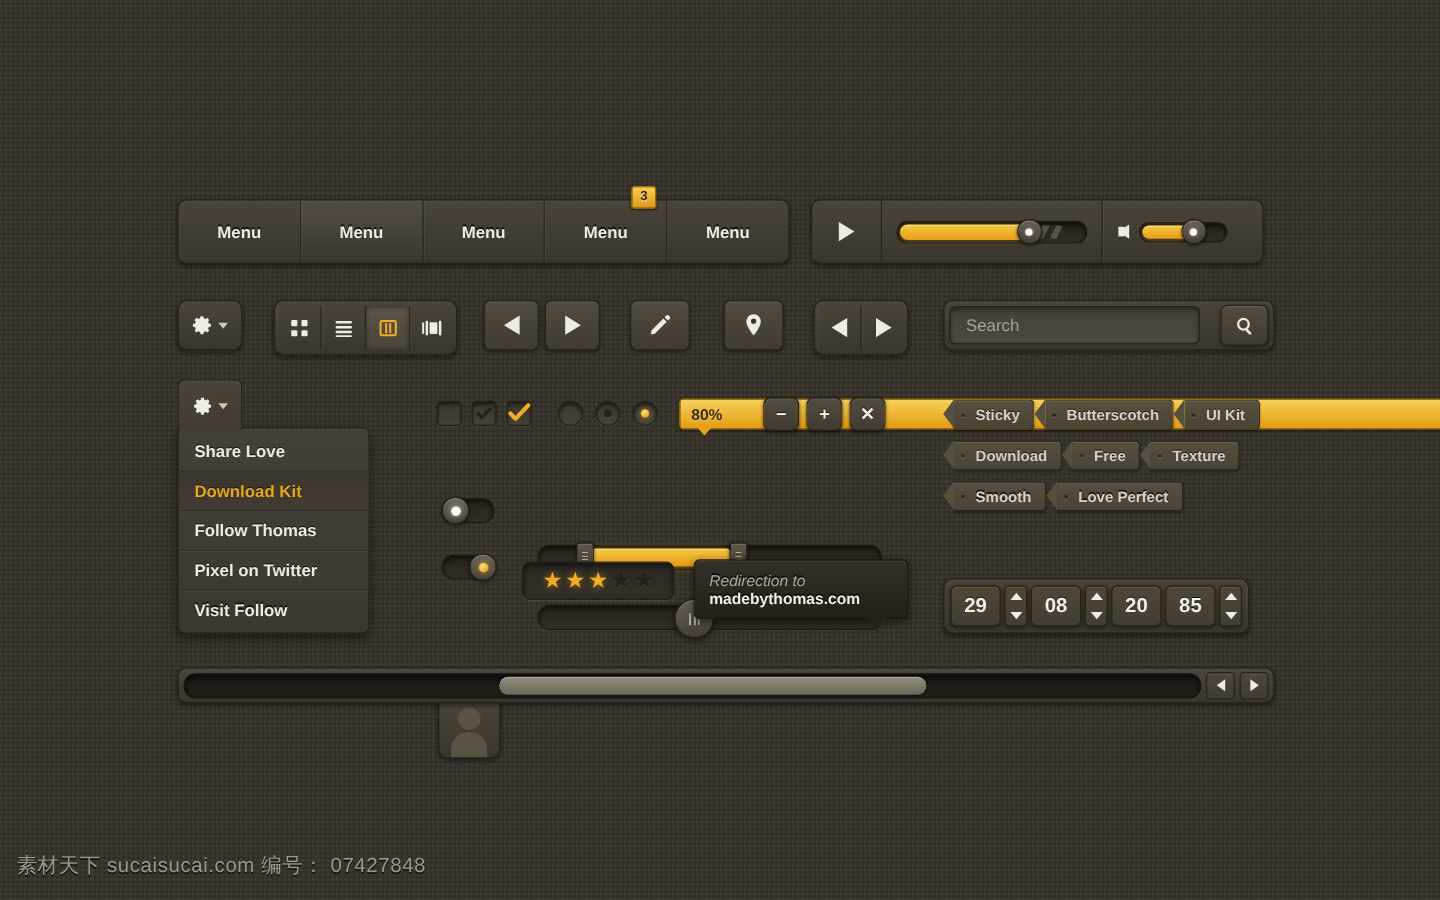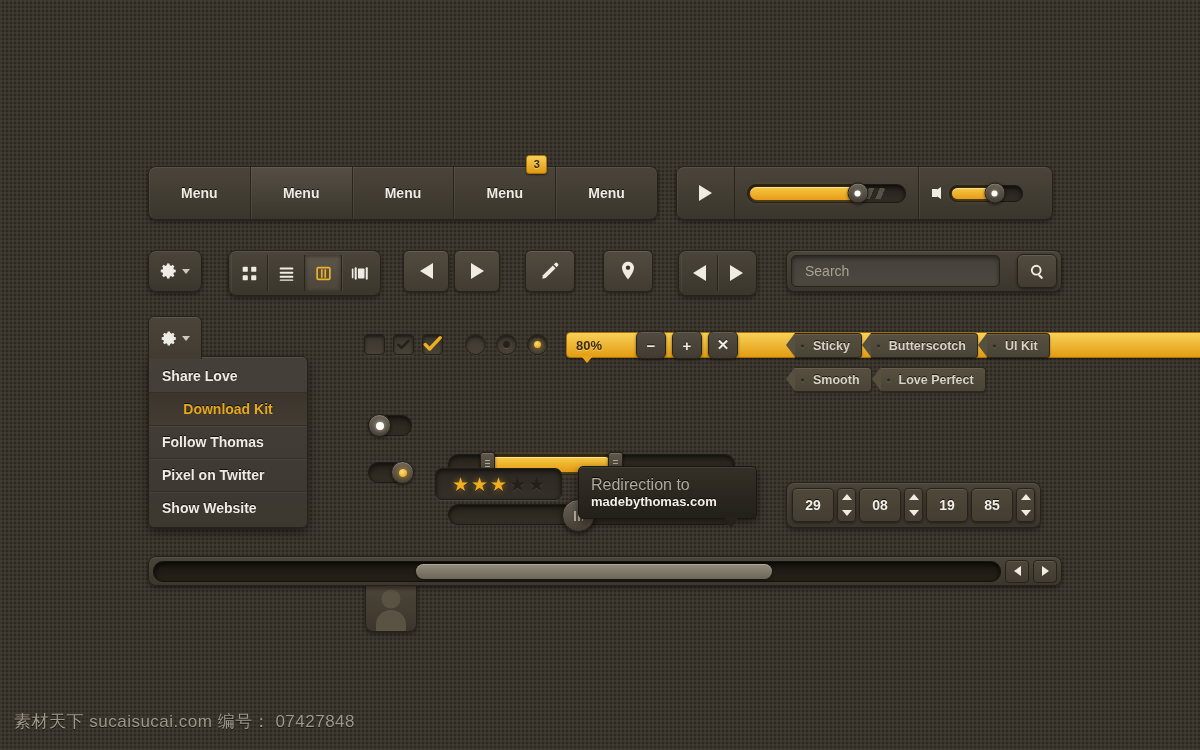--- a/index.html
+++ b/index.html
@@ -121,21 +121,21 @@
     border:1px solid #272318;border-bottom:none;
     box-shadow:0 1px 0 rgba(255,255,255,0.10) inset;cursor:pointer;}
   #dropmenu{left:148px;top:356px;width:158px;border-radius:0 6px 6px 6px;padding:3px 0;
     background:linear-gradient(to bottom,#45403a,#3c372f);
     border:1px solid #272319;
     box-shadow:0 1px 0 rgba(255,255,255,0.08) inset,0 4px 10px rgba(0,0,0,0.5);}
   .mi{height:32px;display:flex;align-items:center;padding:0 13px;font-size:14px;font-weight:bold;
     color:#efece4;text-shadow:0 -1px 0 rgba(0,0,0,0.7);
     border-bottom:1px solid #332f28;box-shadow:0 1px 0 rgba(255,255,255,0.05);cursor:pointer;}
   .mi:last-child{border-bottom:none;box-shadow:none;}
-  .mi.sel{color:#e8a81e;background:linear-gradient(to bottom,#3b352d,#423c33);justify-content:center;}
+  .mi.sel{color:#e8a81e;background:linear-gradient(to bottom,#3b352d,#423c33);}
 
   
   .cb{width:19px;height:19px;border-radius:4px;display:flex;align-items:center;justify-content:center;
     background:linear-gradient(to bottom,#3a352c,#474136);
     border:1px solid #242018;
     box-shadow:0 2px 3px rgba(0,0,0,0.5) inset,0 1px 0 rgba(255,255,255,0.07);cursor:pointer;}
   .rd{width:19px;height:19px;border-radius:50%;display:flex;align-items:center;justify-content:center;
     background:linear-gradient(to bottom,#3a352c,#4a4338);
     border:1px solid #242018;
     box-shadow:0 2px 3px rgba(0,0,0,0.5) inset,0 1px 0 rgba(255,255,255,0.07);cursor:pointer;}
@@ -197,41 +197,41 @@
     border:1px solid #252118;
     box-shadow:0 1px 0 rgba(255,255,255,0.09) inset,0 2px 4px rgba(0,0,0,.45);}
   #stars{left:435px;top:468px;width:125px;height:30px;display:flex;align-items:center;justify-content:center;gap:2px;}
   .star{font-size:19px;line-height:19px;}
   .star.on{color:#f0ae20;text-shadow:0 0 6px rgba(240,175,35,.55),0 1px 0 rgba(0,0,0,.5);}
   .star.off{color:#241f18;text-shadow:0 1px 0 rgba(255,255,255,.09);}
   #ttip{left:578px;top:466px;width:153px;padding:9px 12px;border-radius:5px;
     background:linear-gradient(to bottom,#343028,#232019);
     border:1px solid #1a1711;
     box-shadow:0 1px 0 rgba(255,255,255,0.07) inset,0 3px 8px rgba(0,0,0,.5);}
-  #ttip .l1{font-size:16px;color:#b2aa9c;text-shadow:0 -1px 0 rgba(0,0,0,.8);}
+  #ttip .l1{font-size:13px;color:#b2aa9c;text-shadow:0 -1px 0 rgba(0,0,0,.8);font-style:italic;}
   #ttip .l2{font-size:13px;font-weight:bold;color:#f3f0e9;text-shadow:0 -1px 0 rgba(0,0,0,.8);}
   #ttip::after{content:"";position:absolute;right:18px;bottom:-11px;width:0;height:0;
     border-left:7px solid transparent;border-right:7px solid transparent;border-top:12px solid #262219;}
 
   
   .tagrow{display:flex;gap:9px;margin-bottom:9px;}
   .tag{position:relative;height:23px;padding:0 11px 0 18px;display:flex;align-items:center;
     font-size:12.5px;font-weight:bold;color:#d9d3c6;text-shadow:0 -1px 0 rgba(0,0,0,.7);
     background:linear-gradient(to bottom,#57503f,#4a4437);
     border:1px solid #2b271d;border-left:none;border-radius:0 4px 4px 0;
     box-shadow:0 1px 0 rgba(255,255,255,0.09) inset,0 1px 2px rgba(0,0,0,.4);cursor:pointer;}
   .tag::before{content:"";position:absolute;left:-9px;top:-1px;width:0;height:0;
     border-top:12.5px solid transparent;border-bottom:12.5px solid transparent;border-right:9px solid #57503f;}
   .tag .tdot{position:absolute;left:6px;top:50%;transform:translateY(-50%);
     width:3px;height:3px;border-radius:50%;background:#2a2620;box-shadow:0 1px 0 rgba(255,255,255,.14);}
 
   
   #dates{left:786px;top:482px;height:44px;display:flex;align-items:center;padding:0 5px;gap:3px;}
   .dcell{width:40px;height:32px;border-radius:5px;display:flex;align-items:center;justify-content:center;
-    font-size:14px;font-weight:bold;color:#f2efe8;text-shadow:0 -1px 0 rgba(0,0,0,.8);
+    font-size:17px;font-weight:bold;color:#f2efe8;text-shadow:0 -1px 0 rgba(0,0,0,.8);
     background:linear-gradient(to bottom,#4f4839,#433d33);
     border:1px solid #272319;
     box-shadow:0 1px 0 rgba(255,255,255,0.10) inset,0 1px 3px rgba(0,0,0,.5);cursor:pointer;}
   .spin{width:17px;height:32px;border-radius:4px;display:flex;flex-direction:column;
     align-items:center;justify-content:space-around;
     background:linear-gradient(to bottom,#4f4839,#433d33);
     border:1px solid #272319;
     box-shadow:0 1px 0 rgba(255,255,255,0.10) inset,0 1px 3px rgba(0,0,0,.5);cursor:pointer;}
   .up{width:0;height:0;border-left:5px solid transparent;border-right:5px solid transparent;border-bottom:6px solid #efece4;}
   .dn{width:0;height:0;border-left:5px solid transparent;border-right:5px solid transparent;border-top:6px solid #efece4;}
@@ -399,21 +399,21 @@
     <div class="mi sel">
       <span>Download Kit</span>
     </div>
     <div class="mi">
       <span>Follow Thomas</span>
     </div>
     <div class="mi">
       <span>Pixel on Twitter</span>
     </div>
     <div class="mi">
-      <span>Show Website</span>
+      <span>Visit Follow</span>
     </div>
   </div>
 
   <div class="abs" style="left:364px;top:334px;display:flex;align-items:center;gap:8px;">
     <div class="cb"></div>
     <div class="cb">
       <svg width="13" height="13" viewBox="0 0 14 14">
         <path d="M1.5 7.2l3.3 3.4L12.4 3" fill="none" stroke="#241f17" stroke-width="2.6" stroke-linecap="round" stroke-linejoin="round"></path>
       </svg>
     </div>
@@ -507,41 +507,55 @@
           <span>Butterscotch</span>
         </div>
       <div class="tag">
           <span class="tdot"></span>
           <span>UI Kit</span>
         </div>
     </div>
     <div class="tagrow">
       <div class="tag">
           <span class="tdot"></span>
+          <span>Download</span>
+        </div>
+      <div class="tag">
+          <span class="tdot"></span>
+          <span>Free</span>
+        </div>
+      <div class="tag">
+          <span class="tdot"></span>
+          <span>Texture</span>
+        </div>
+    </div>
+    <div class="tagrow">
+      <div class="tag">
+          <span class="tdot"></span>
           <span>Smooth</span>
         </div>
       <div class="tag">
           <span class="tdot"></span>
           <span>Love Perfect</span>
         </div>
     </div>
   </div>
 
   <div class="abs panel" id="dates">
     <div class="dcell">29</div>
     <div class="spin">
       <span class="up"></span>
       <span class="dn"></span>
     </div>
     <div class="dcell">08</div>
     <div class="spin">
       <span class="up"></span>
       <span class="dn"></span>
     </div>
-    <div class="dcell">19</div>
+    <div class="dcell">20</div>
     <div class="dcell">85</div>
     <div class="spin">
       <span class="up"></span>
       <span class="dn"></span>
     </div>
   </div>
 
   <div class="abs panel" id="sbar">
     <div class="strack">
       <div class="sthumb" id="sthumb" style="left: 31%; width: 42%;"></div>

